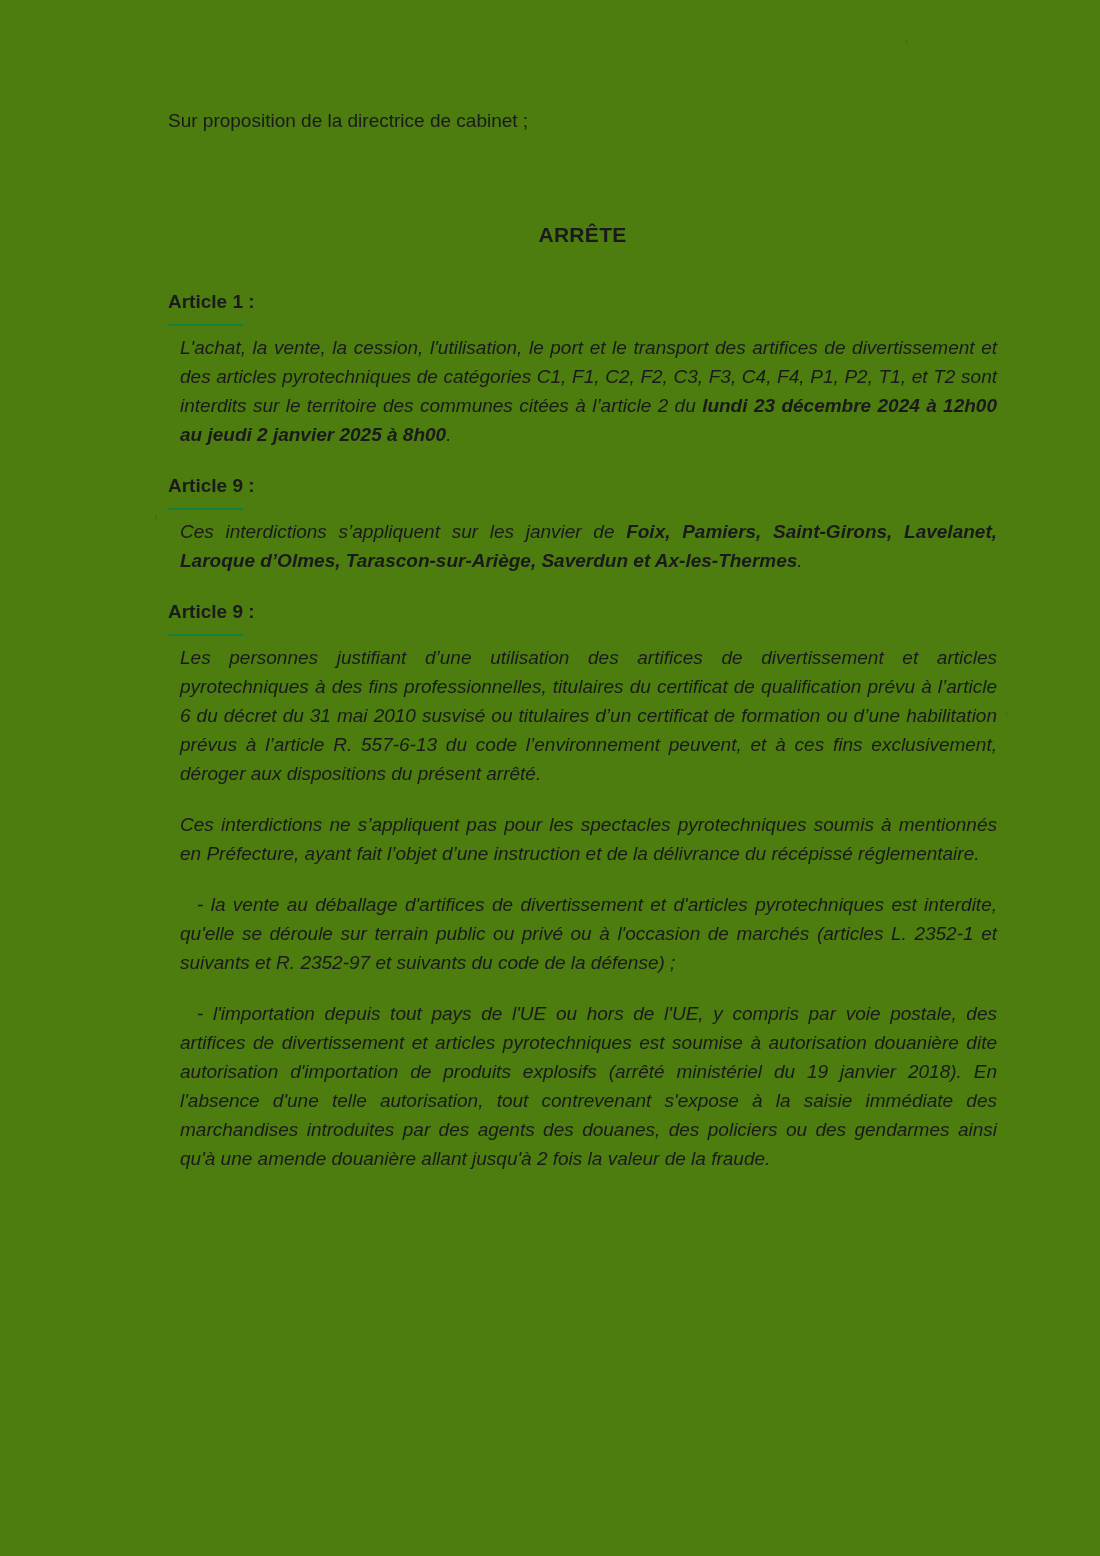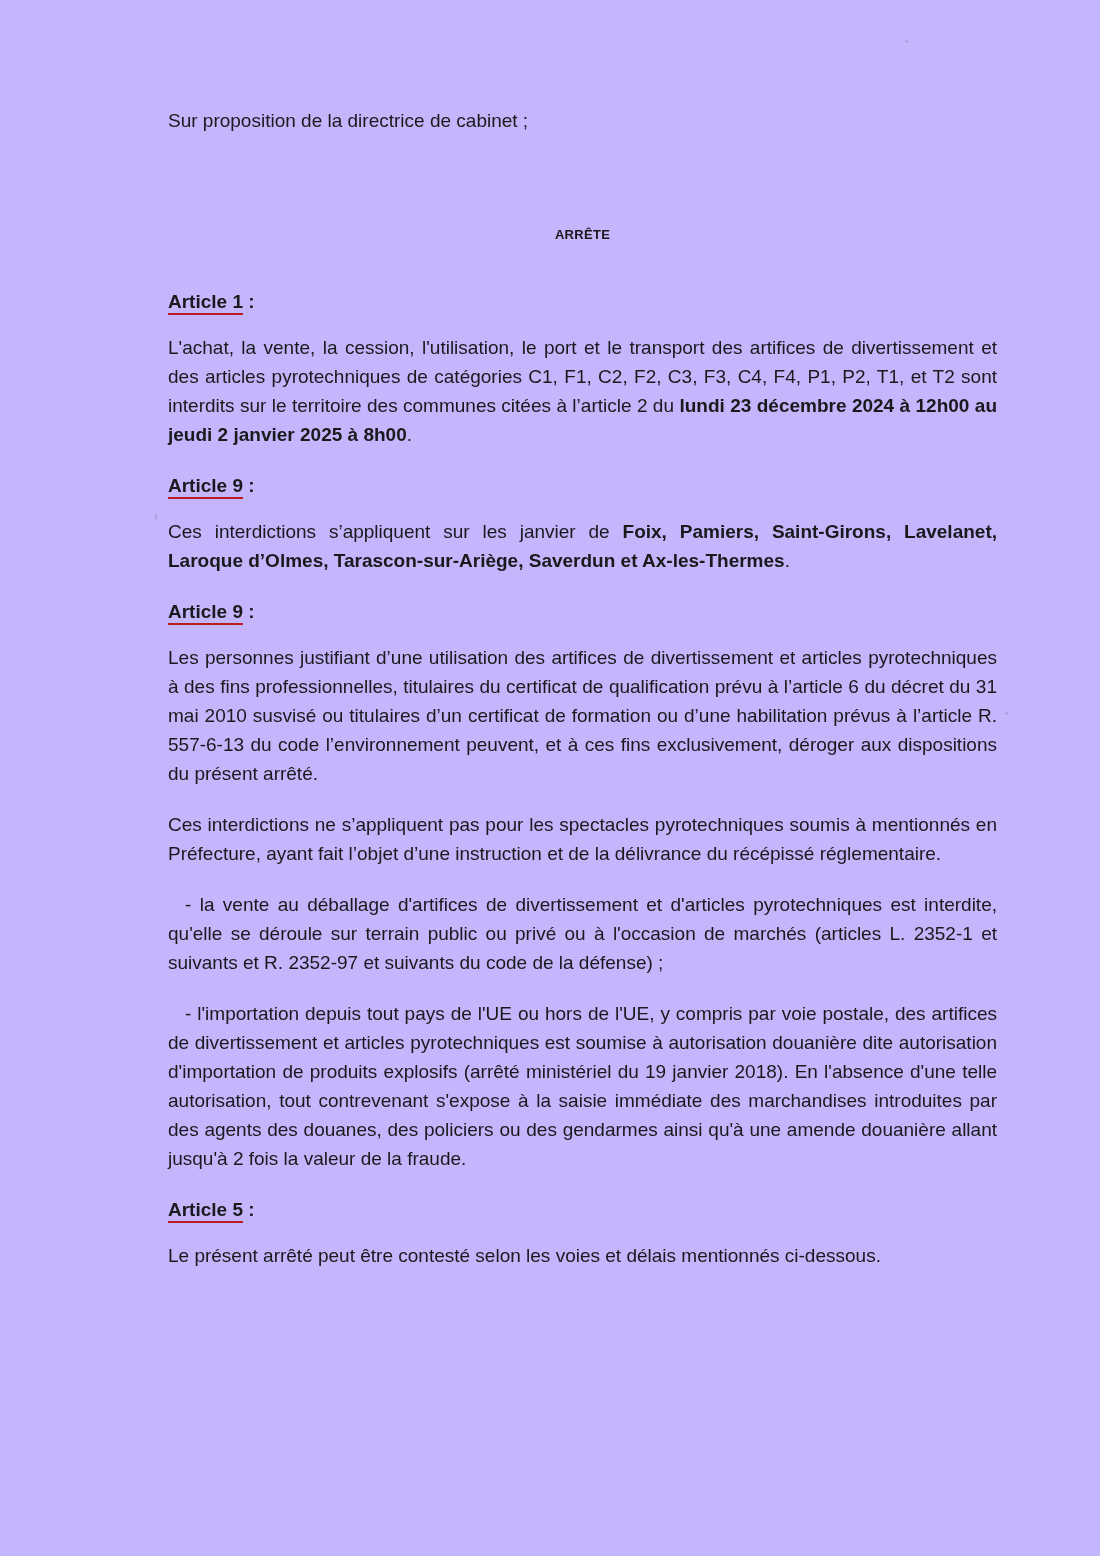--- a/index.html
+++ b/index.html
@@ -5,50 +5,51 @@
   html, body {
     margin: 0;
     padding: 0;
     background: #ffffff;
   }
   .page {
     position: relative;
     width: 1100px;
     min-height: 1556px;
     box-sizing: border-box;
-    background: #c4b5fd;
+    background: #4d7c0f;
     color: #1a1a1c;
     font-family: "Liberation Sans", sans-serif;
     font-size: 19px;
     line-height: 29px;
     padding: 106px 103px 40px 168px;
     overflow: hidden;
   }
   .intro {
     margin: 0;
   }
   .decree-title {
-    font-size: 13px;
+    font-size: 21px;
     font-weight: bold;
     text-align: center;
     margin: 85px 0 38px 0;
     letter-spacing: 0.3px;
   }
   .article-heading {
     font-size: 19px;
     font-weight: bold;
     margin: 22px 0 17px 0;
   }
   .heading-label {
-    border-bottom: 2px solid #b91c1c;
-    padding-bottom: 1px;
+    border-bottom: 2px solid #15803d;
+    padding-bottom: 12px;
   }
   .para {
-    margin: 0 0 22px 0;
+    margin: 0 0 22px 12px;
     text-align: justify;
+    font-style: italic;
   }
   .para.indent {
     text-indent: 17px;
   }
   .para b {
     font-weight: bold;
   }
   
   .speck {
     position: absolute;
@@ -79,22 +80,18 @@
     <h2 class="article-heading"><span class="heading-label">Article 9</span><span> :</span></h2>
     <p class="para"><span>Les personnes justifiant d’une utilisation des artifices de divertissement et articles pyrotechniques à des fins professionnelles, titulaires du certificat de qualification prévu à l’article 6 du décret du 31 mai 2010 susvisé ou titulaires d’un certificat de formation ou d’une habilitation prévus à l’article R. 557-6-13 du code l’environnement peuvent, et à ces fins exclusivement, déroger aux dispositions du présent arrêté.</span></p>
     <p class="para"><span>Ces interdictions ne s’appliquent pas pour les spectacles pyrotechniques soumis à mentionnés en Préfecture, ayant fait l’objet d’une instruction et de la délivrance du récépissé réglementaire.</span></p>
   </section>
 
   <section>
     <p class="para indent"><span>- la vente au déballage d'artifices de divertissement et d'articles pyrotechniques est interdite, qu'elle se déroule sur terrain public ou privé ou à l'occasion de marchés (articles L. 2352-1 et suivants et R. 2352-97 et suivants du code de la défense) ;</span></p>
     <p class="para indent"><span>- l'importation depuis tout pays de l'UE ou hors de l'UE, y compris par voie postale, des artifices de divertissement et articles pyrotechniques est soumise à autorisation douanière dite autorisation d'importation de produits explosifs (arrêté ministériel du 19 janvier 2018). En l'absence d'une telle autorisation, tout contrevenant s'expose à la saisie immédiate des marchandises introduites par des agents des douanes, des policiers ou des gendarmes ainsi qu'à une amende douanière allant jusqu'à 2 fois la valeur de la fraude.</span></p>
   </section>
 
-  <section>
-    <h2 class="article-heading"><span class="heading-label">Article 5</span><span> :</span></h2>
-    <p class="para"><span>Le présent arrêté peut être contesté selon les voies et délais mentionnés ci-dessous.</span></p>
-  </section>
 
   <span class="speck" style="left:905px; top:40px; width:3px; height:3px;"></span>
   <span class="speck" style="left:155px; top:514px; width:2px; height:6px;"></span>
   <span class="speck" style="left:1005px; top:712px; width:3px; height:3px;"></span>
 
 </div>
 
 </body></html>

